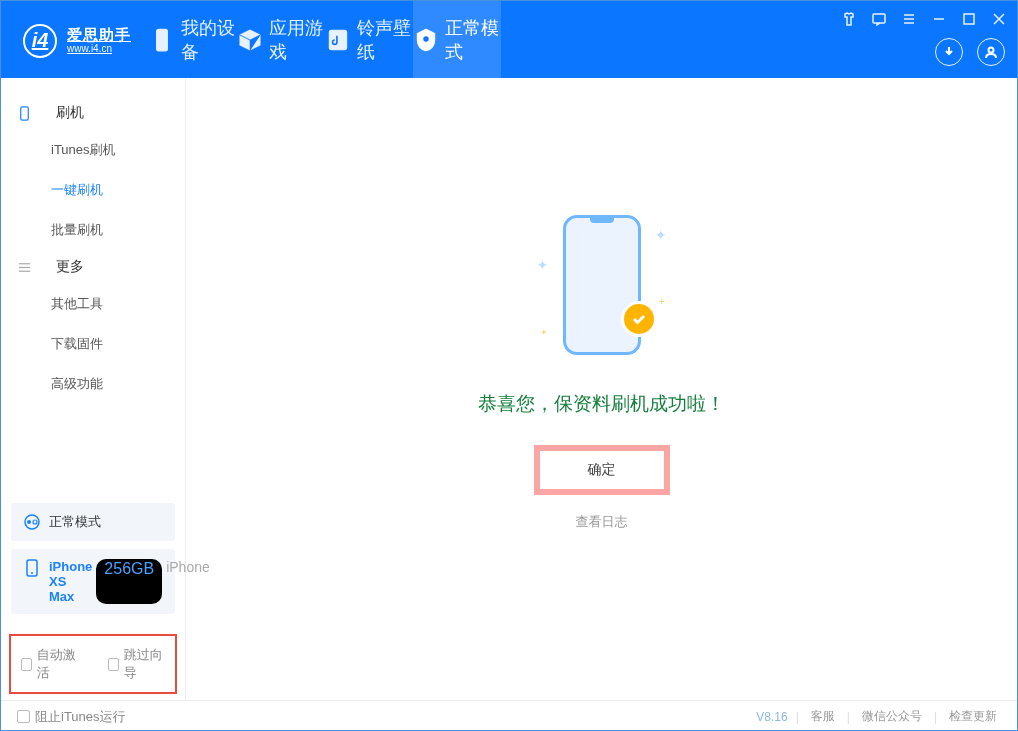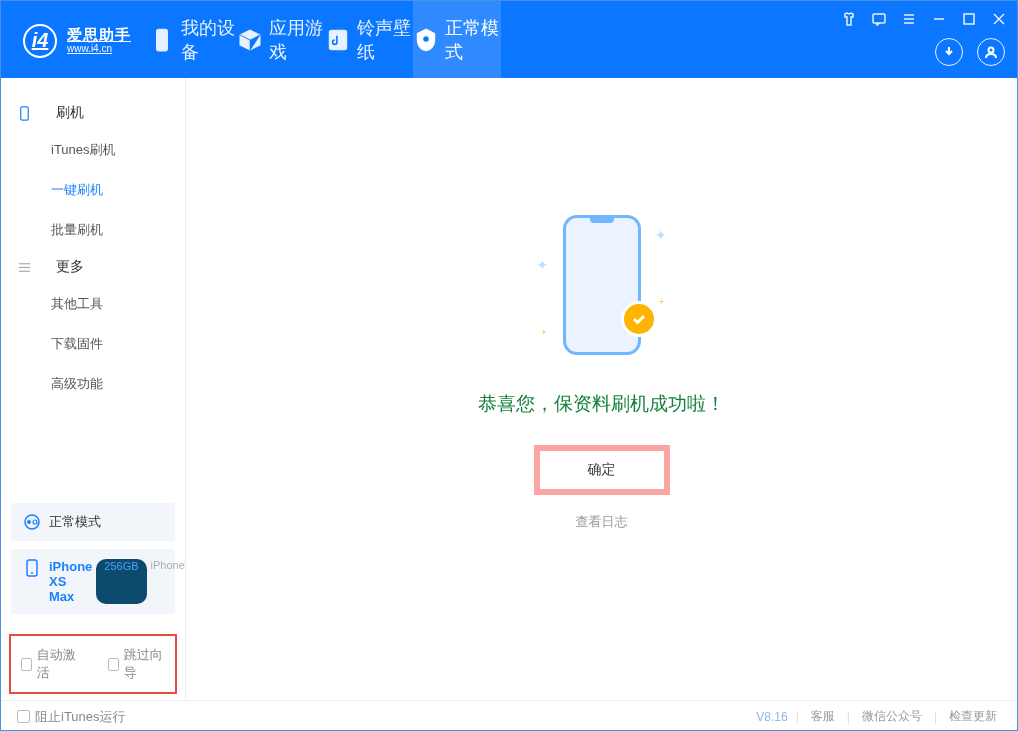--- a/index.html
+++ b/index.html
@@ -34,22 +34,22 @@
 .side-group-header svg { width: 15px; height: 15px; }
 .side-item { padding: 11px 16px 11px 50px; font-size: 13px; color: #555; cursor: pointer; }
 .side-item.active { color: #1a82ff; }
 
 .device-panel { margin: auto 10px 12px 10px; }
 .device-row { background: #f2f6fb; border-radius: 3px; padding: 10px 12px; margin-bottom: 8px; display: flex; align-items: center; gap: 8px; font-size: 13px; color: #333; }
 .device-row.device-info { flex-direction: row; align-items: flex-start; }
 .device-icon { width: 18px; height: 18px; flex-shrink: 0; }
 .device-meta { display: flex; flex-direction: row; gap: 4px; }
 .device-name { color: #1a82ff; font-weight: bold; font-size: 13px; }
-.device-storage { background: #0c4a6e; color: #4aa0ff; font-size: 11px; padding: 1px 8px; border-radius: 10px; display: inline-block; width: fit-content; }
-.device-type { color: #aaa; font-size: 11px; }
+.device-storage { background: #000000; color: #4aa0ff; font-size: 16px; padding: 1px 8px; border-radius: 10px; display: inline-block; width: fit-content; }
+.device-type { color: #aaa; font-size: 14px; }
 
 .highlight-box { border: 2px solid #e74c3c; padding: 10px 10px; display: flex; gap: 30px; align-items: center; margin: 0 8px 6px 8px; }
 .checkbox-item { display: flex; align-items: center; gap: 5px; font-size: 13px; color: #888; cursor: pointer; }
 .checkbox { width: 13px; height: 13px; border: 1px solid #bbb; border-radius: 2px; }
 
 
 .main { flex: 1; display: flex; flex-direction: column; align-items: center; justify-content: center; padding-bottom: 40px; }
 .success-illust { width: 130px; height: 160px; position: relative; margin-bottom: 24px; }
 .phone-shape { width: 78px; height: 140px; border: 3px solid #6fb7ff; border-radius: 14px; background: #eaf3ff; position: absolute; left: 26px; top: 8px; }
 .phone-notch { width: 24px; height: 5px; background: #6fb7ff; border-radius: 0 0 4px 4px; position: absolute; top: 0; left: 50%; transform: translateX(-50%); }

